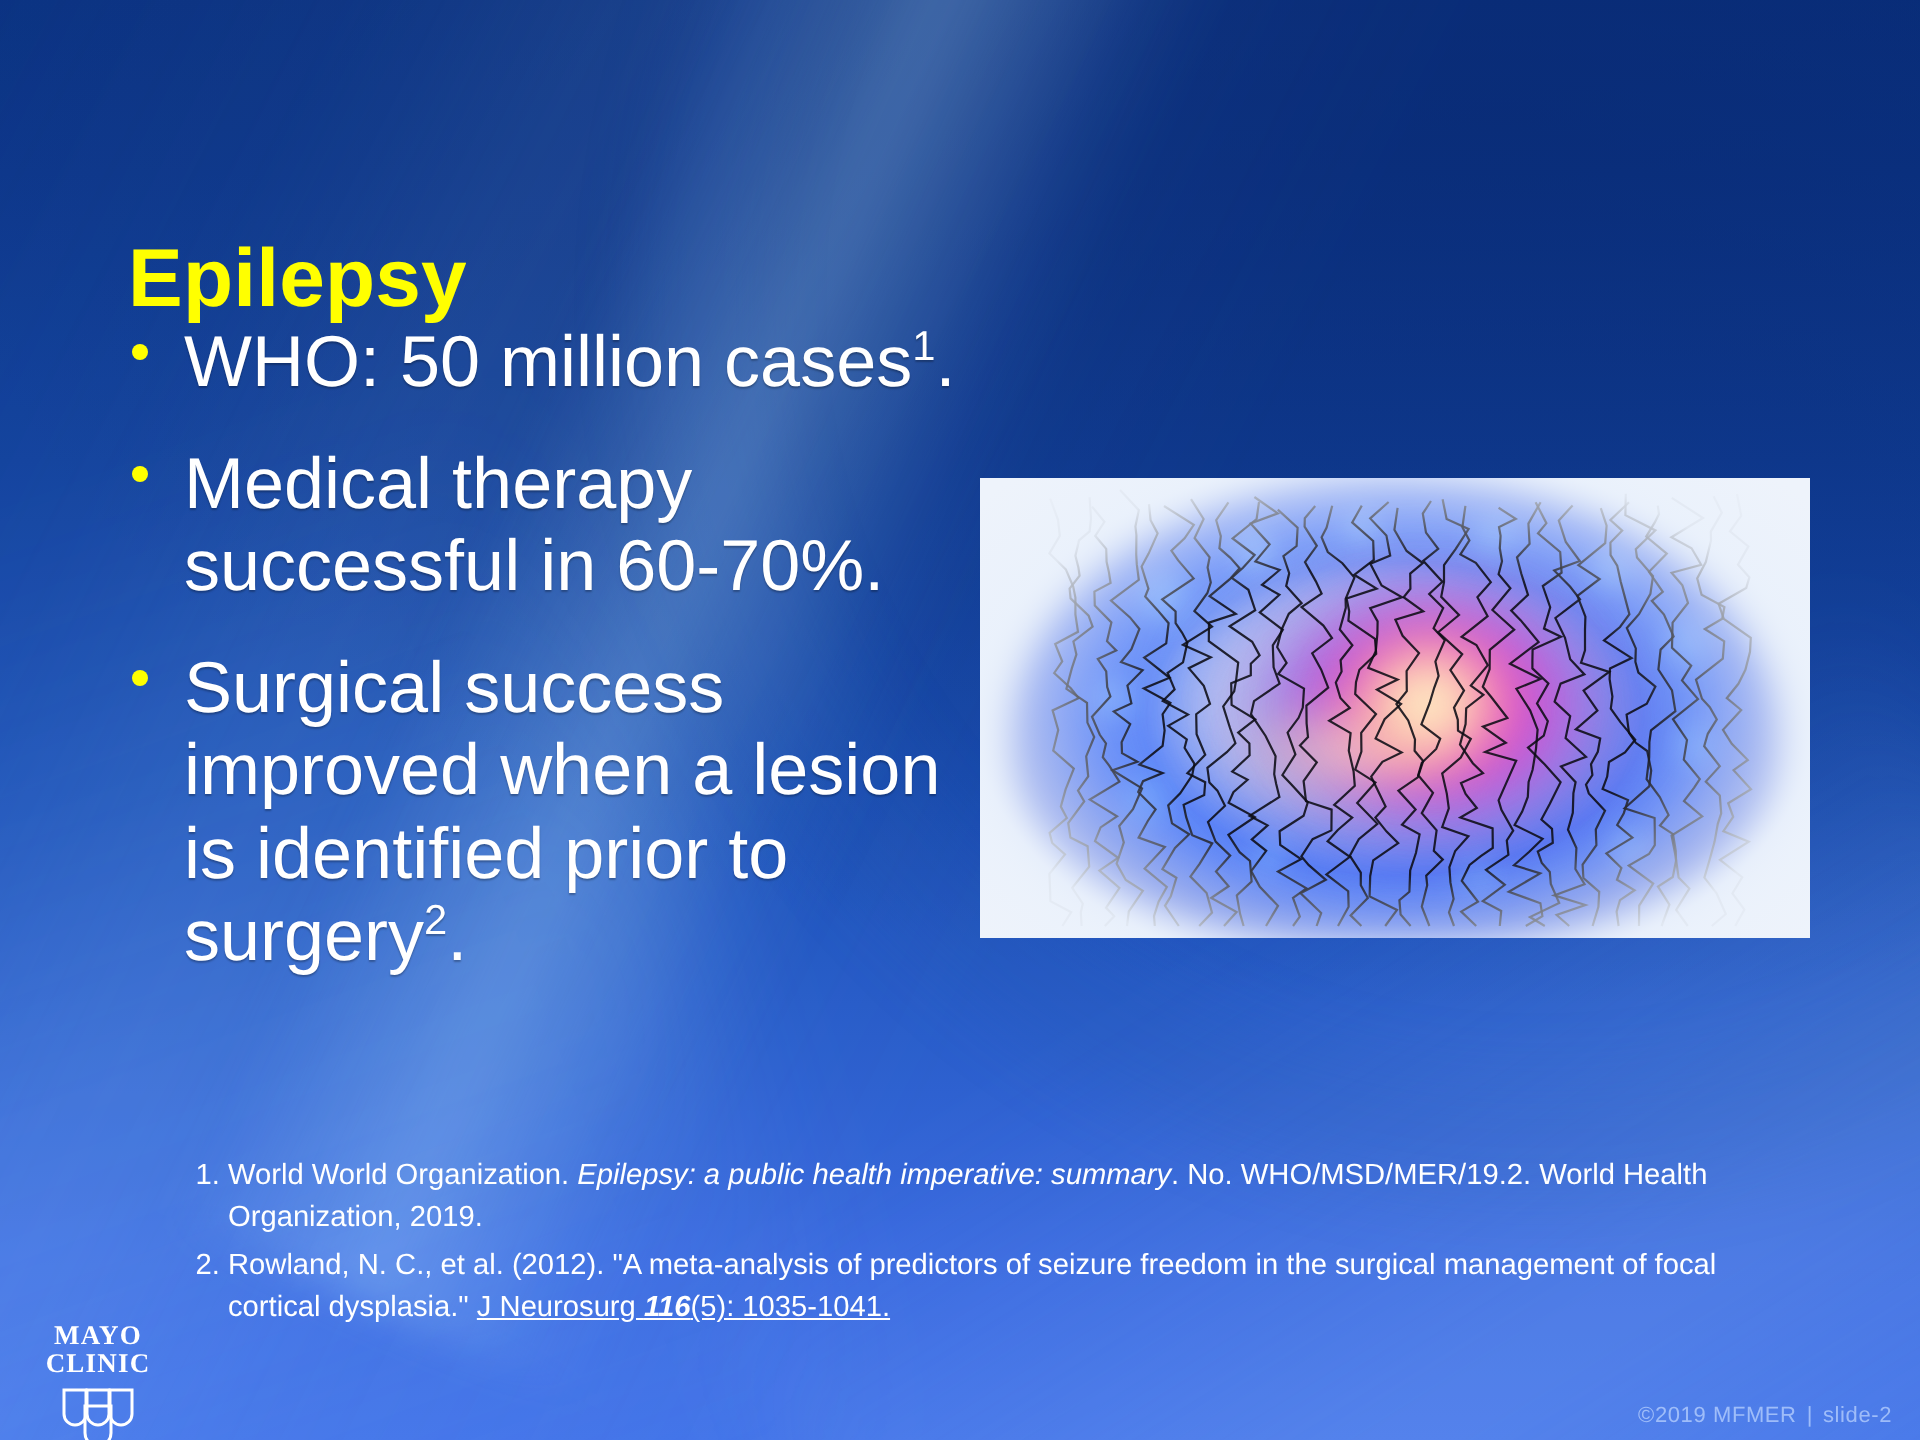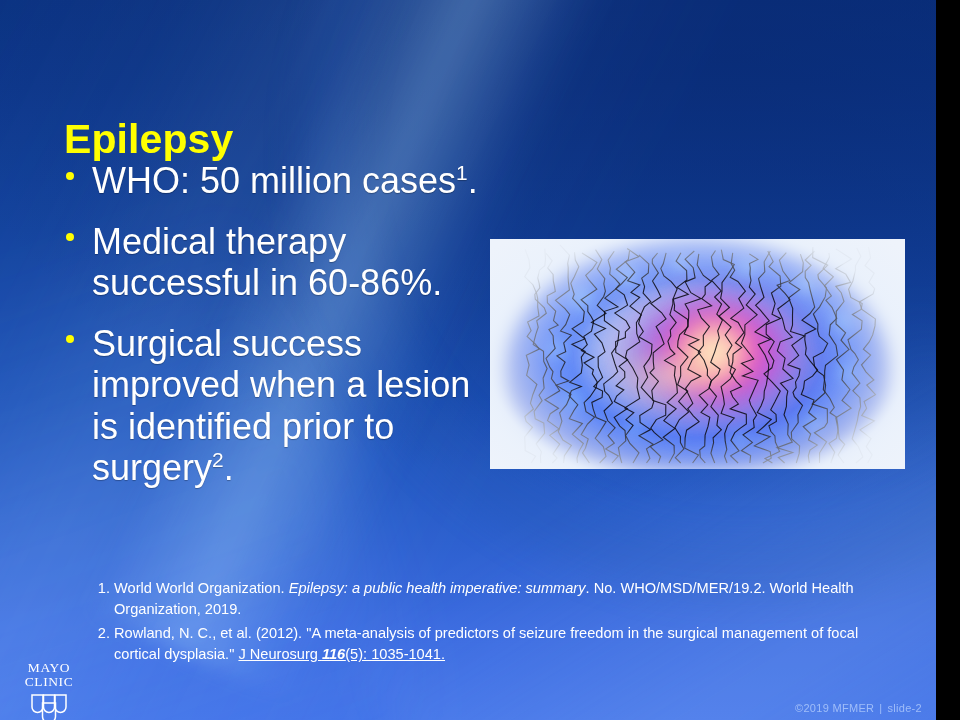--- a/index.html
+++ b/index.html
@@ -2,26 +2,25 @@
 <html><head>
 <meta charset="utf-8">
 <style>
   html, body {
     margin: 0;
     padding: 0;
     background: #000;
   }
   #slide {
     position: relative;
-    width: 892px;
+    width: 960px;
     height: 720px;
     overflow: hidden;
     font-family: "Liberation Sans", sans-serif;
     background: #0f766e;
-    padding-left: 44px;
   }
 
   
   .bg-base {
     position: absolute;
     inset: 0;
     background:
       linear-gradient(to bottom,
         #083080 0%,
         #0a3488 12%,
@@ -327,20 +326,21 @@
     width: 74px;
     text-align: center;
     color: #ffffff;
     user-select: none;
   }
   #logo .word {
     font-family: "Liberation Serif", serif;
     font-size: 13.5px;
     letter-spacing: 0.6px;
     line-height: 1.05;
+    font-weight: bold;
   }
   #logo svg { display: block; margin: 2px auto 0; }
 
   
   #footer {
     position: absolute;
     right: 14px;
     bottom: 6px;
     font-size: 11px;
     color: rgba(190,214,255,0.72);
@@ -365,21 +365,21 @@
 
   <div id="bullets">
 
     <div class="bullet">
       <span class="dot"></span>
       <span>WHO:  50 million cases</span><sup>1</sup><span>.</span>
     </div>
 
     <div class="bullet">
       <span class="dot"></span>
-      <span>Medical therapy successful in 60-86%.</span>
+      <span>Medical therapy successful in 60-70%.</span>
     </div>
 
 
     <div class="bullet">
       <span class="dot"></span>
       <span>Surgical success improved when a lesion is identified prior to surgery</span><sup>2</sup><span>.</span>
     </div>
 
   </div>
 

